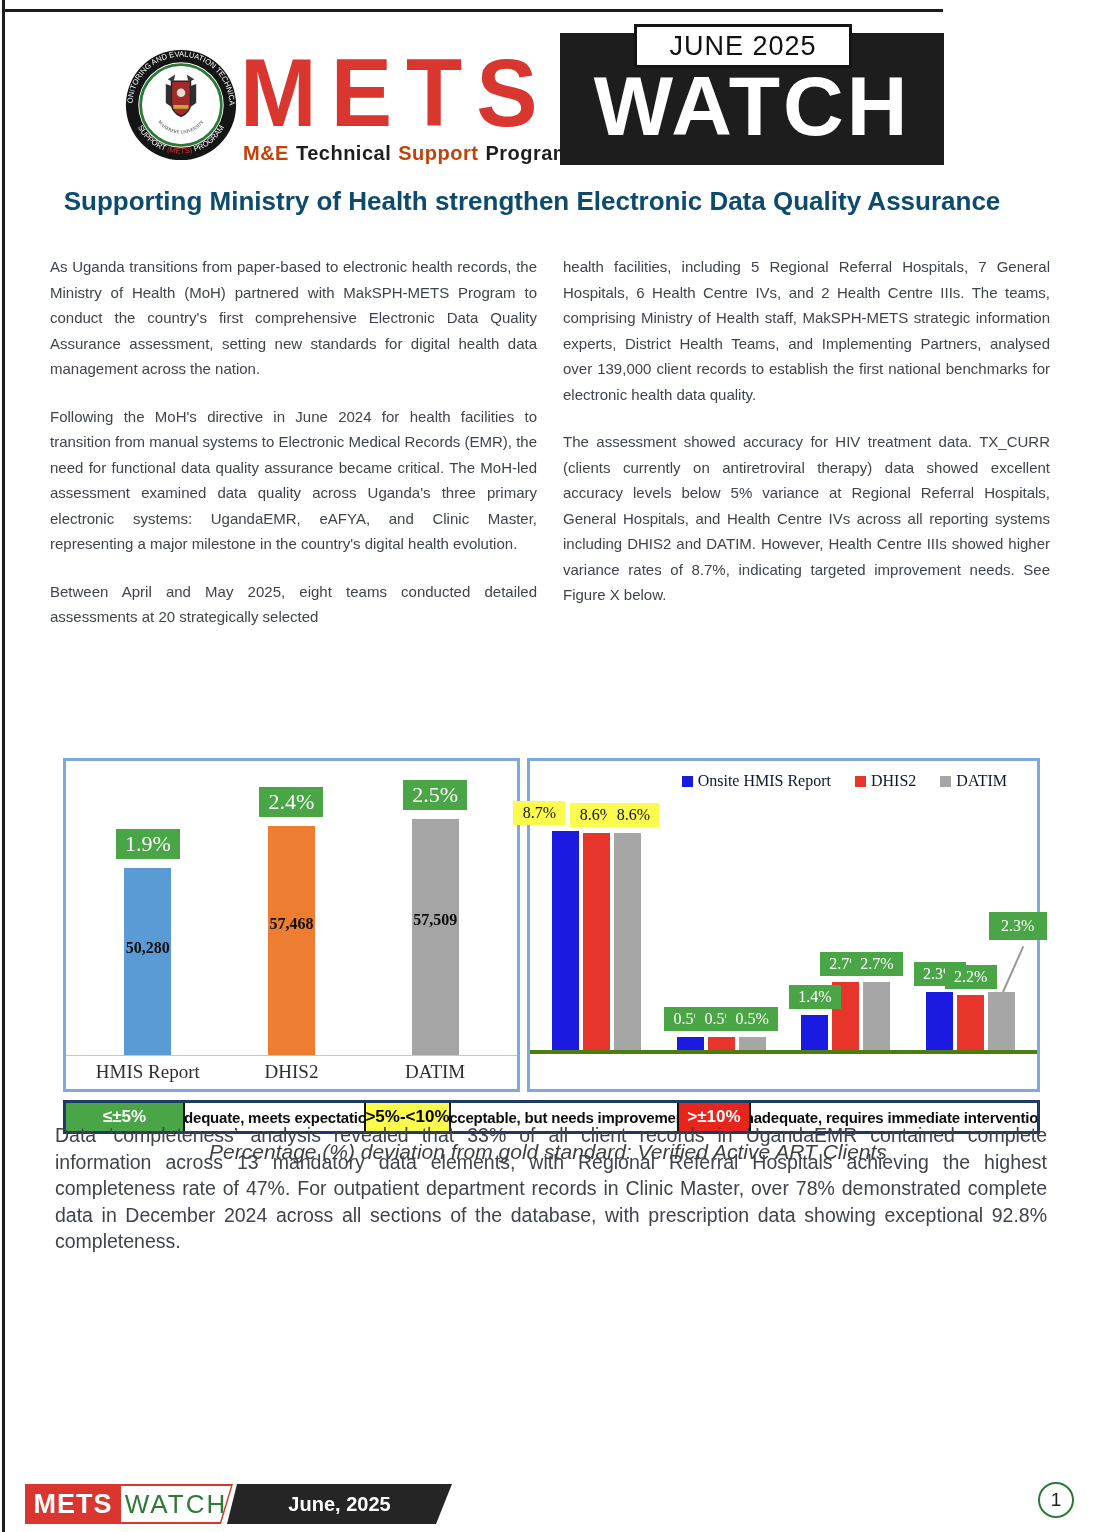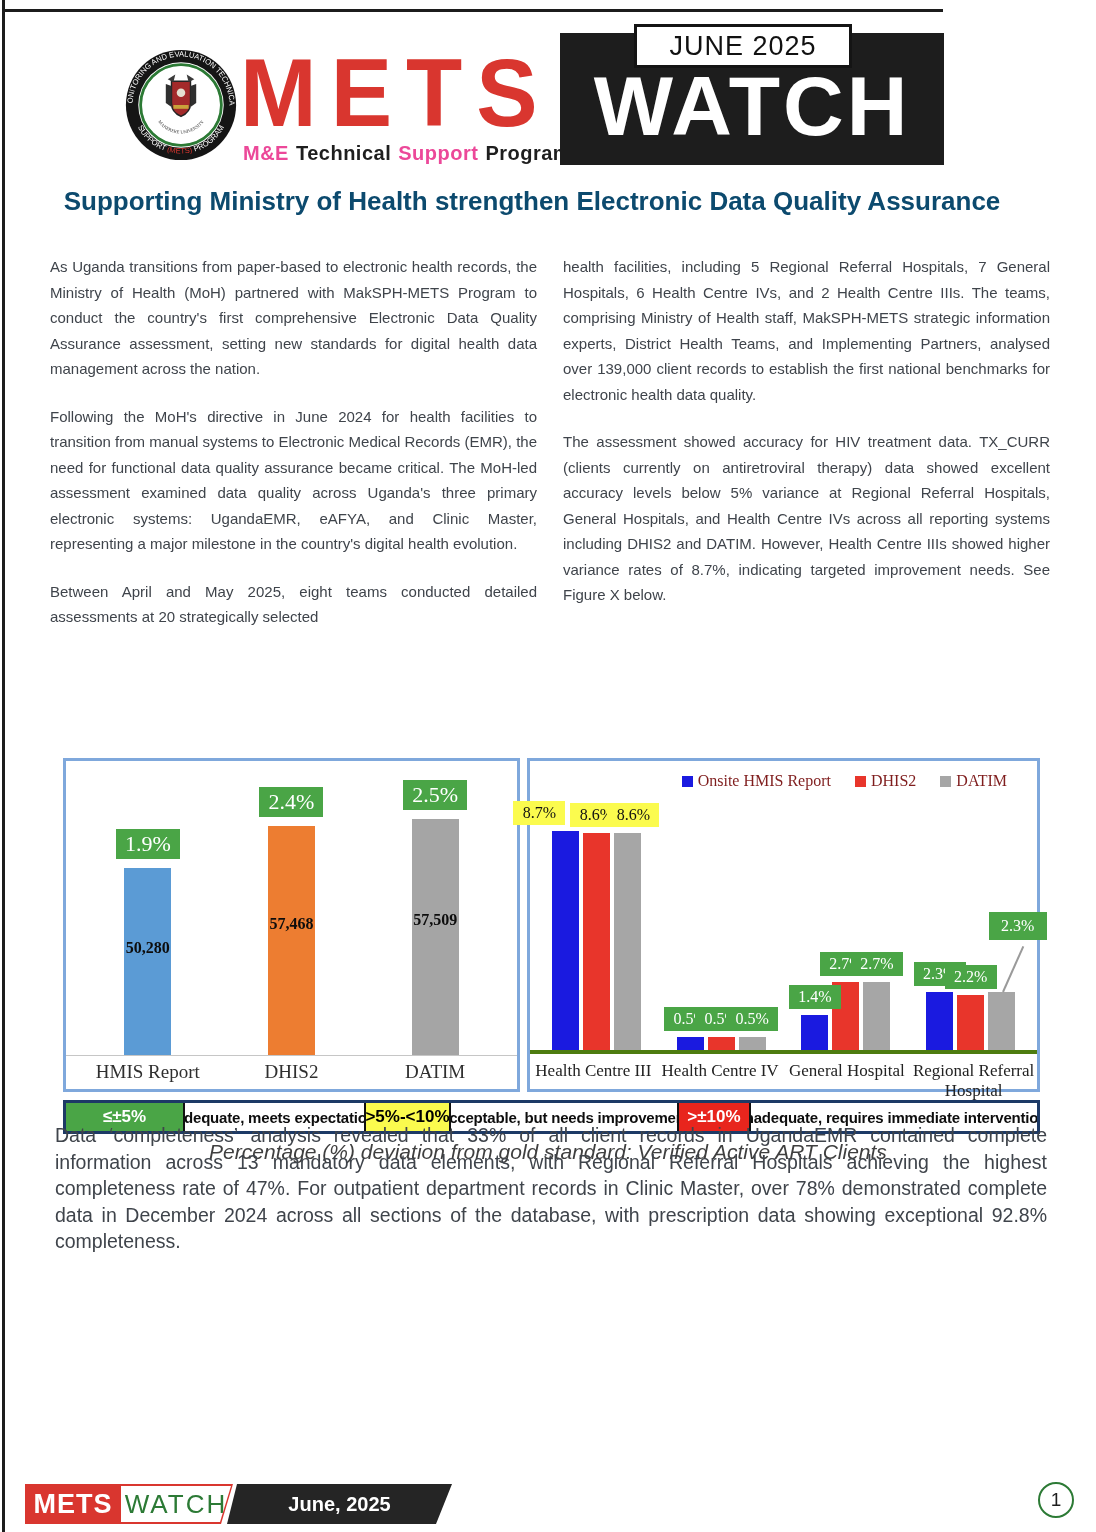--- a/index.html
+++ b/index.html
@@ -7,21 +7,21 @@
         font-family:"Liberation Sans",sans-serif;overflow:hidden;}
   .edge-left{position:absolute;left:2px;top:0;width:3px;height:1532px;background:#1c1c1c;}
   .edge-top{position:absolute;left:2px;top:9px;width:941px;height:3px;background:#1c1c1c;}
 
   
   .logo{position:absolute;left:124px;top:48px;width:114px;height:114px;}
   .brand{position:absolute;left:240px;top:44px;font-size:92px;font-weight:bold;
          color:#d9362f;letter-spacing:14px;line-height:1;transform:scaleY(1.05);transform-origin:top left;}
   .tagline{position:absolute;left:243px;top:142px;font-size:20px;font-weight:bold;letter-spacing:.5px;}
   .tagline span{margin-right:7px;}
-  .tag-red{color:#ec4899;} .tag-dark{color:#1e1e1e;}
+  .tag-red{color:#c2410c;} .tag-dark{color:#1e1e1e;}
   .watch-box{position:absolute;left:560px;top:33px;width:384px;height:132px;background:#1d1d1d;
              display:flex;align-items:center;justify-content:center;}
   .watch-text{color:#fff;font-size:84px;font-weight:bold;letter-spacing:3px;line-height:1;padding-top:14px;}
   .june-box{position:absolute;left:634px;top:24px;width:212px;height:38px;background:#fff;
             border:3px solid #141414;display:flex;align-items:center;justify-content:center;
             font-size:27px;letter-spacing:1px;color:#111;z-index:3;}
   .main-title{position:absolute;left:32px;top:186px;width:1000px;text-align:center;
               font-size:26px;font-weight:bold;color:#0c4a6e;}
 
   
@@ -43,21 +43,21 @@
   .vbar-value{position:absolute;top:43%;left:50%;transform:translate(-50%,-50%);
               font-family:"Liberation Serif",serif;font-weight:bold;font-size:16px;color:#0d0d0d;white-space:nowrap;}
   .dev-label{position:absolute;bottom:calc(100% + 9px);left:50%;transform:translateX(-50%);
              background:#4aa546;color:#fff;font-family:"Liberation Serif",serif;
              font-size:22px;line-height:30px;width:64px;text-align:center;}
   .cats{display:flex;justify-content:space-around;padding:5px 10px 0;}
   .vcat{width:150px;text-align:center;font-family:"Liberation Serif",serif;font-size:19px;color:#2f2f2f;}
 
   .legend{display:flex;justify-content:flex-end;gap:24px;padding:11px 30px 0 0;}
   .lg-item{display:flex;align-items:center;gap:5px;font-family:"Liberation Serif",serif;
-           font-size:16px;color:#7f1d1d;}
+           font-size:16px;color:#0f172a;}
   .lg-swatch{width:11px;height:11px;display:inline-block;}
   .gplot{display:flex;justify-content:space-around;align-items:flex-end;height:252px;
          border-bottom:4px solid #4d7c0f;margin-top:8px;padding:0 4px;}
   .grp{display:flex;align-items:flex-end;gap:4px;}
   .gbar-wrap{position:relative;width:27px;}
   .gbar{position:absolute;inset:0;}
   .pct-label{position:absolute;bottom:calc(100% + 6px);left:50%;transform:translateX(-50%);
              font-family:"Liberation Serif",serif;font-size:16px;line-height:24px;
              width:52px;text-align:center;white-space:nowrap;z-index:2;}
   .pct-label.green{background:#4aa546;color:#fff;}
@@ -256,26 +256,20 @@
               <div class="gbar" style="background: rgb(232, 53, 43);"></div>
               <div class="pct-label green">2.2%</div>
             </div>
             <div class="gbar-wrap" style="height: 58px;">
               <div class="callout-line"></div>
               <div class="gbar" style="background: rgb(166, 166, 166);"></div>
               <div class="pct-label green callout">2.3%</div>
             </div>
           </div>
         </div>
-      <div class="gcats">
-          <div class="gcat">Health Centre III</div>
-          <div class="gcat">Health Centre IV</div>
-          <div class="gcat">General Hospital</div>
-          <div class="gcat">Regional Referral Hospital</div>
-        </div>
     </div>
   </div>
 
   <div class="scale-bar">
       <div class="sc-cell sc-range" style="background: rgb(74, 165, 70); color: rgb(255, 255, 255);">≤±5%</div>
       <div class="sc-cell sc-desc">Adequate, meets expectation</div>
       <div class="sc-cell sc-range" style="background: rgb(251, 251, 78); color: rgb(0, 0, 0);">&gt;5%-&lt;10%</div>
       <div class="sc-cell sc-desc">Acceptable, but needs improvement</div>
       <div class="sc-cell sc-range" style="background: rgb(232, 37, 29); color: rgb(255, 255, 255);">&gt;±10%</div>
       <div class="sc-cell sc-desc">Inadequate, requires immediate intervention</div>

